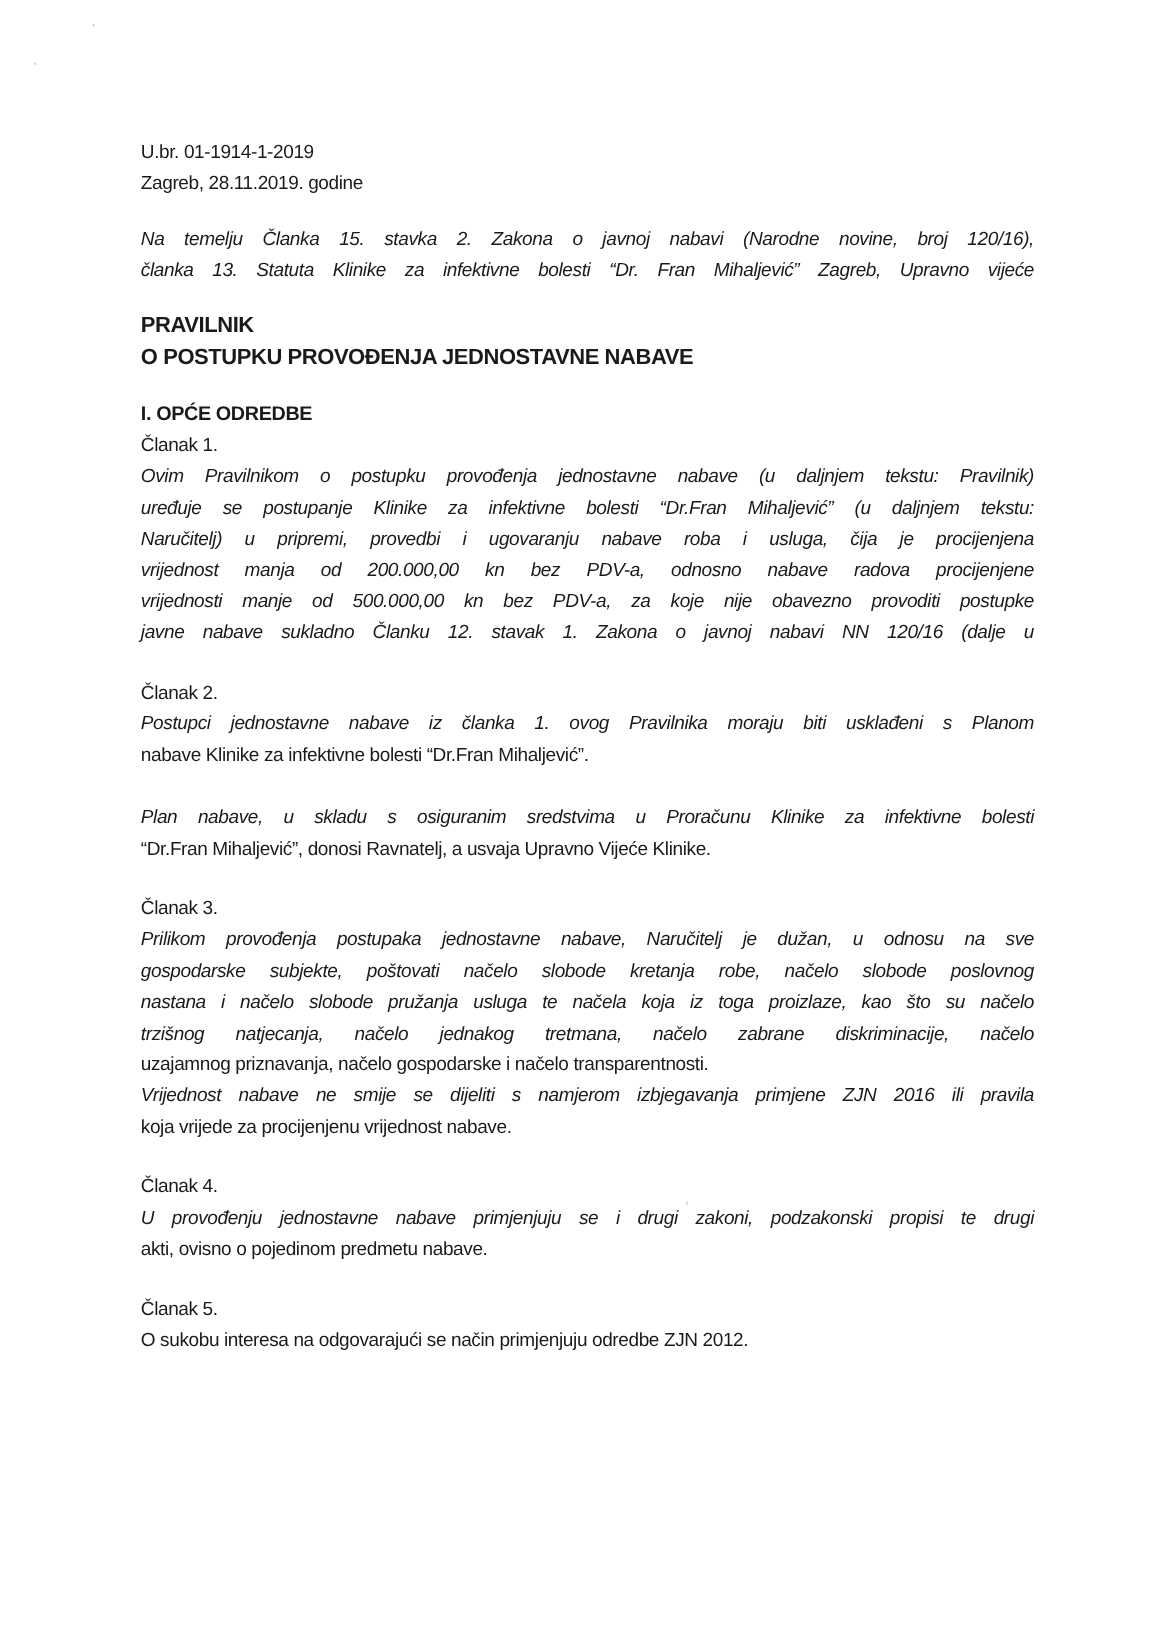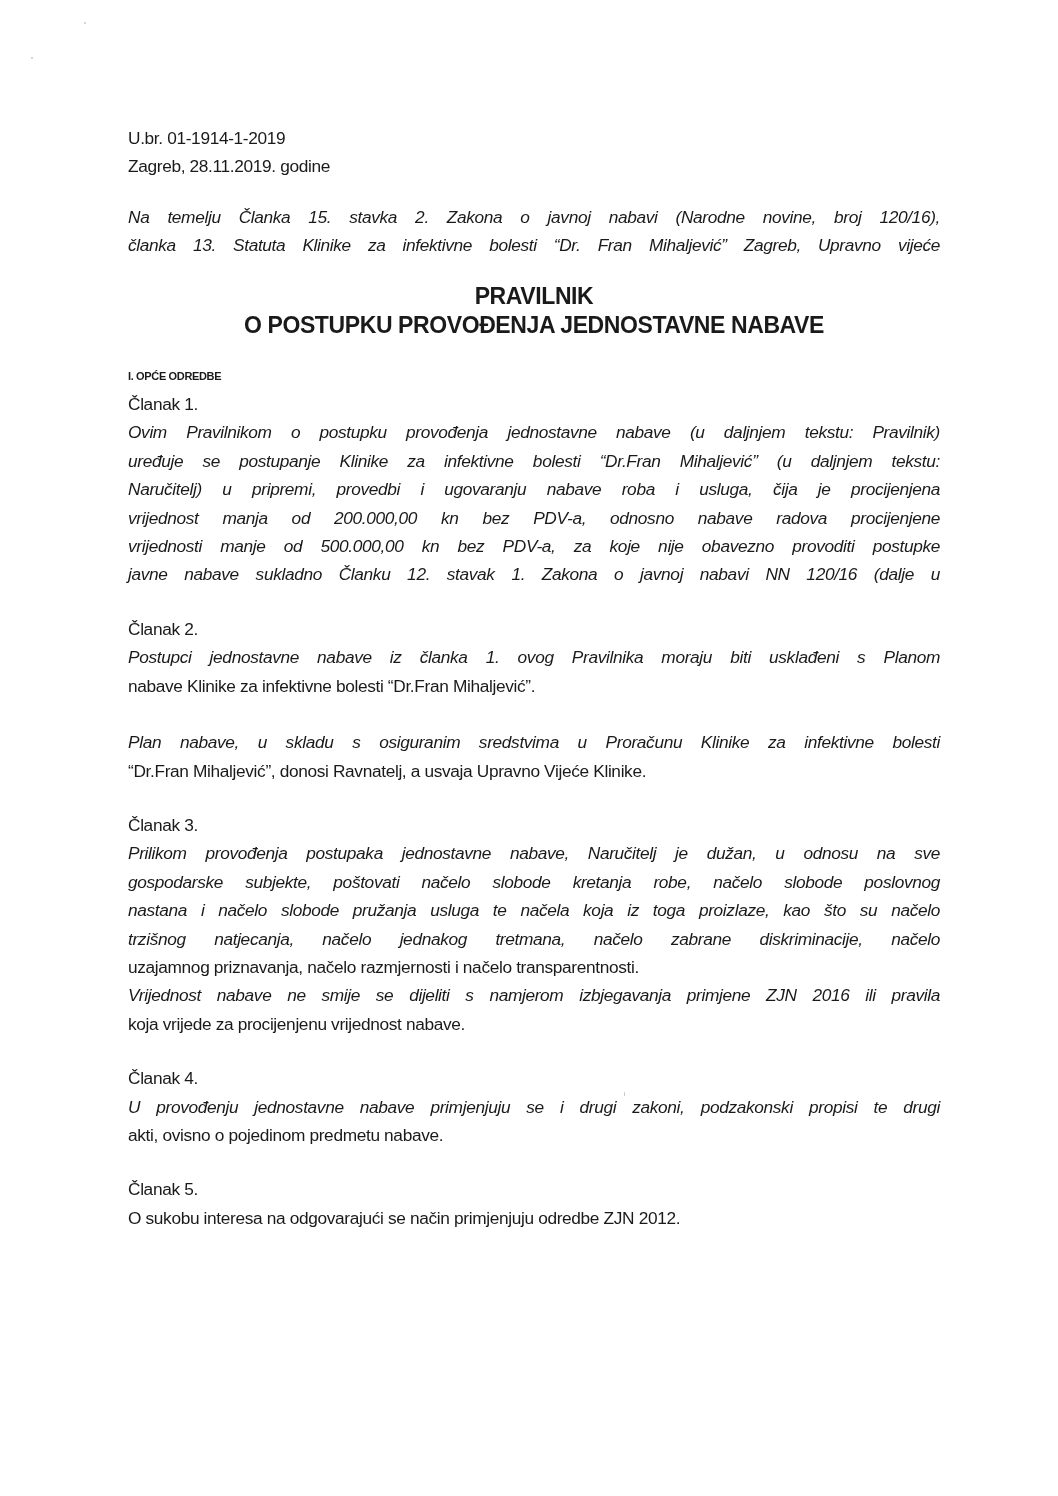--- a/index.html
+++ b/index.html
@@ -33,28 +33,28 @@
       text-align: justify;
       text-align-last: justify;
       font-style: italic;
     }
     .center {
       text-align: left;
       display: block;
     }
     .title {
       font-weight: bold;
-      font-size: 23px;
-      text-align: center;
+      font-size: 20px;
+      text-align: left;
       line-height: 29px;
       letter-spacing: -0.4px;
     }
     .section {
       font-weight: bold;
-      font-size: 11px;
+      font-size: 18px;
     }
     .speck {
       position: absolute;
       width: 2px;
       height: 2px;
       background: #c8c8c8;
       border-radius: 1px;
     }
   </style>
 </head>
@@ -109,21 +109,21 @@
   </div>
 
   <div style="height:26px"></div>
 
   <div>
     <span class="center">Članak 3.</span>
     <span class="line just">Prilikom provođenja postupaka jednostavne nabave, Naručitelj je dužan, u odnosu na sve</span>
     <span class="line just">gospodarske subjekte, poštovati načelo slobode kretanja robe, načelo slobode poslovnog</span>
     <span class="line just">nastana i načelo slobode pružanja usluga te načela koja iz toga proizlaze, kao što su načelo</span>
     <span class="line just">trzišnog natjecanja, načelo jednakog tretmana, načelo zabrane diskriminacije, načelo</span>
-    <span class="line">uzajamnog priznavanja, načelo razmjernosti i načelo transparentnosti.</span>
+    <span class="line">uzajamnog priznavanja, načelo gospodarske i načelo transparentnosti.</span>
     <span class="line just">Vrijednost nabave ne smije se dijeliti s namjerom izbjegavanja primjene ZJN 2016 ili pravila</span>
     <span class="line">koja vrijede za procijenjenu vrijednost nabave.</span>
   </div>
 
   <div style="height:26px"></div>
 
   <div>
     <span class="center">Članak 4.</span>
     <span class="line just">U provođenju jednostavne nabave primjenjuju se i drugi zakoni, podzakonski propisi te drugi</span>
     <span class="line">akti, ovisno o pojedinom predmetu nabave.</span>

